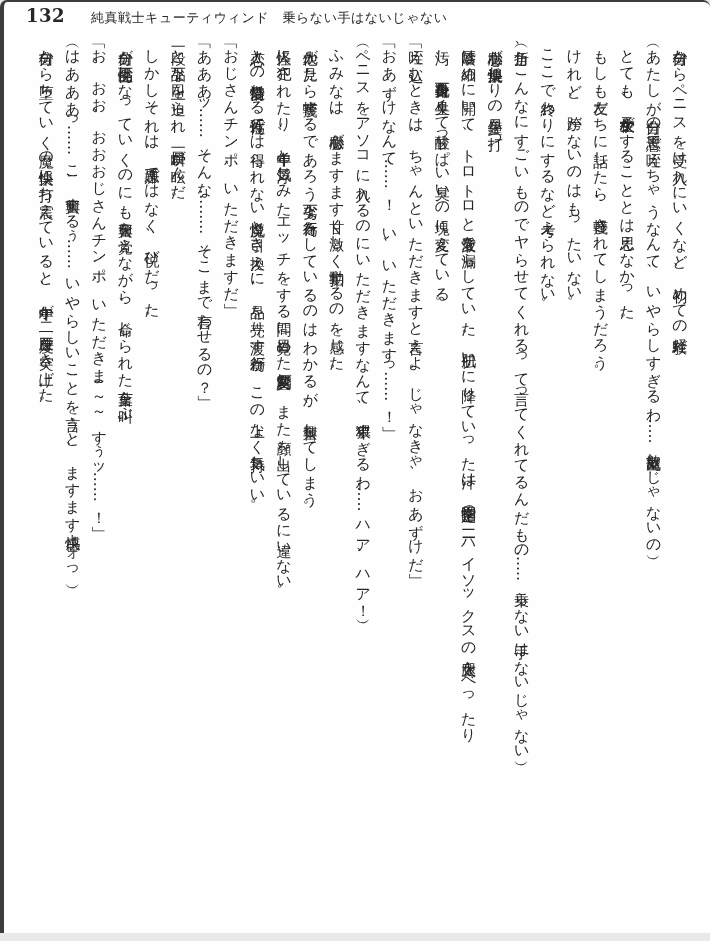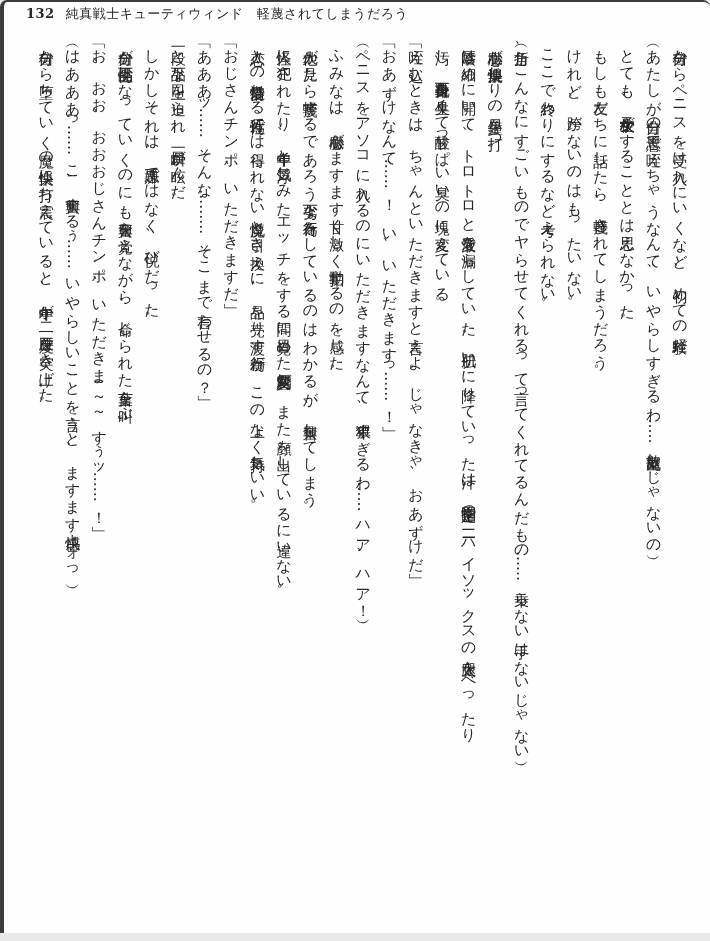--- a/index.html
+++ b/index.html
@@ -27,22 +27,22 @@
     position: absolute;
     top: 3px;
     left: 22px;
     white-space: nowrap;
     color: var(--text, #262626);
     font-size: 13px;
     letter-spacing: 0.5px;
   }
   .pagenum {
     font-weight: 600;
-    margin-right: 11px;
-    font-size: 13px;
+    margin-right: 26px;
+    font-size: 18px;
   }
   .body {
     position: absolute;
     top: 37px;
     right: 17px;
     height: 898px;
     writing-mode: vertical-rl;
     text-orientation: mixed;
     color: var(--text, #262626);
     font-size: 15px;
@@ -53,21 +53,21 @@
     padding: 0;
     white-space: nowrap;
   }
 </style>
 </head>
 <body style="background: rgb(233, 233, 233);">
 
 <div class="page">
 
   <div class="header">
-    <span class="pagenum">132</span><span class="runtitle">純真戦士キューティウィンド　軽蔑されてしまうだろう</span>
+    <span class="pagenum">132</span><span class="runtitle">純真戦士キューティウィンド　乗らない手はないじゃない</span>
   </div>
 
   <div class="body">
     <p class="tline">自分からペニスを受け入れにいくなど、初めての経験だ。</p>
     <p class="tline">（あたしが自分の意思で咥えちゃうなんて、いやらしすぎるわ……欲望丸出しじゃないの）</p>
     <p class="tline">とても、女子校生がすることとは思えなかった。</p>
     <p class="tline">もしも友だちに話したら、軽蔑されてしまうだろう。</p>
     <p class="tline">けれど、跨がないのはもったいない。</p>
     <p class="tline">ここで終わりにするなど考えられない。</p>
     <p class="tline">（折角、こんなにすごいものでヤらせてくれるって言ってくれてるんだもの……乗らない手はないじゃない）</p>

